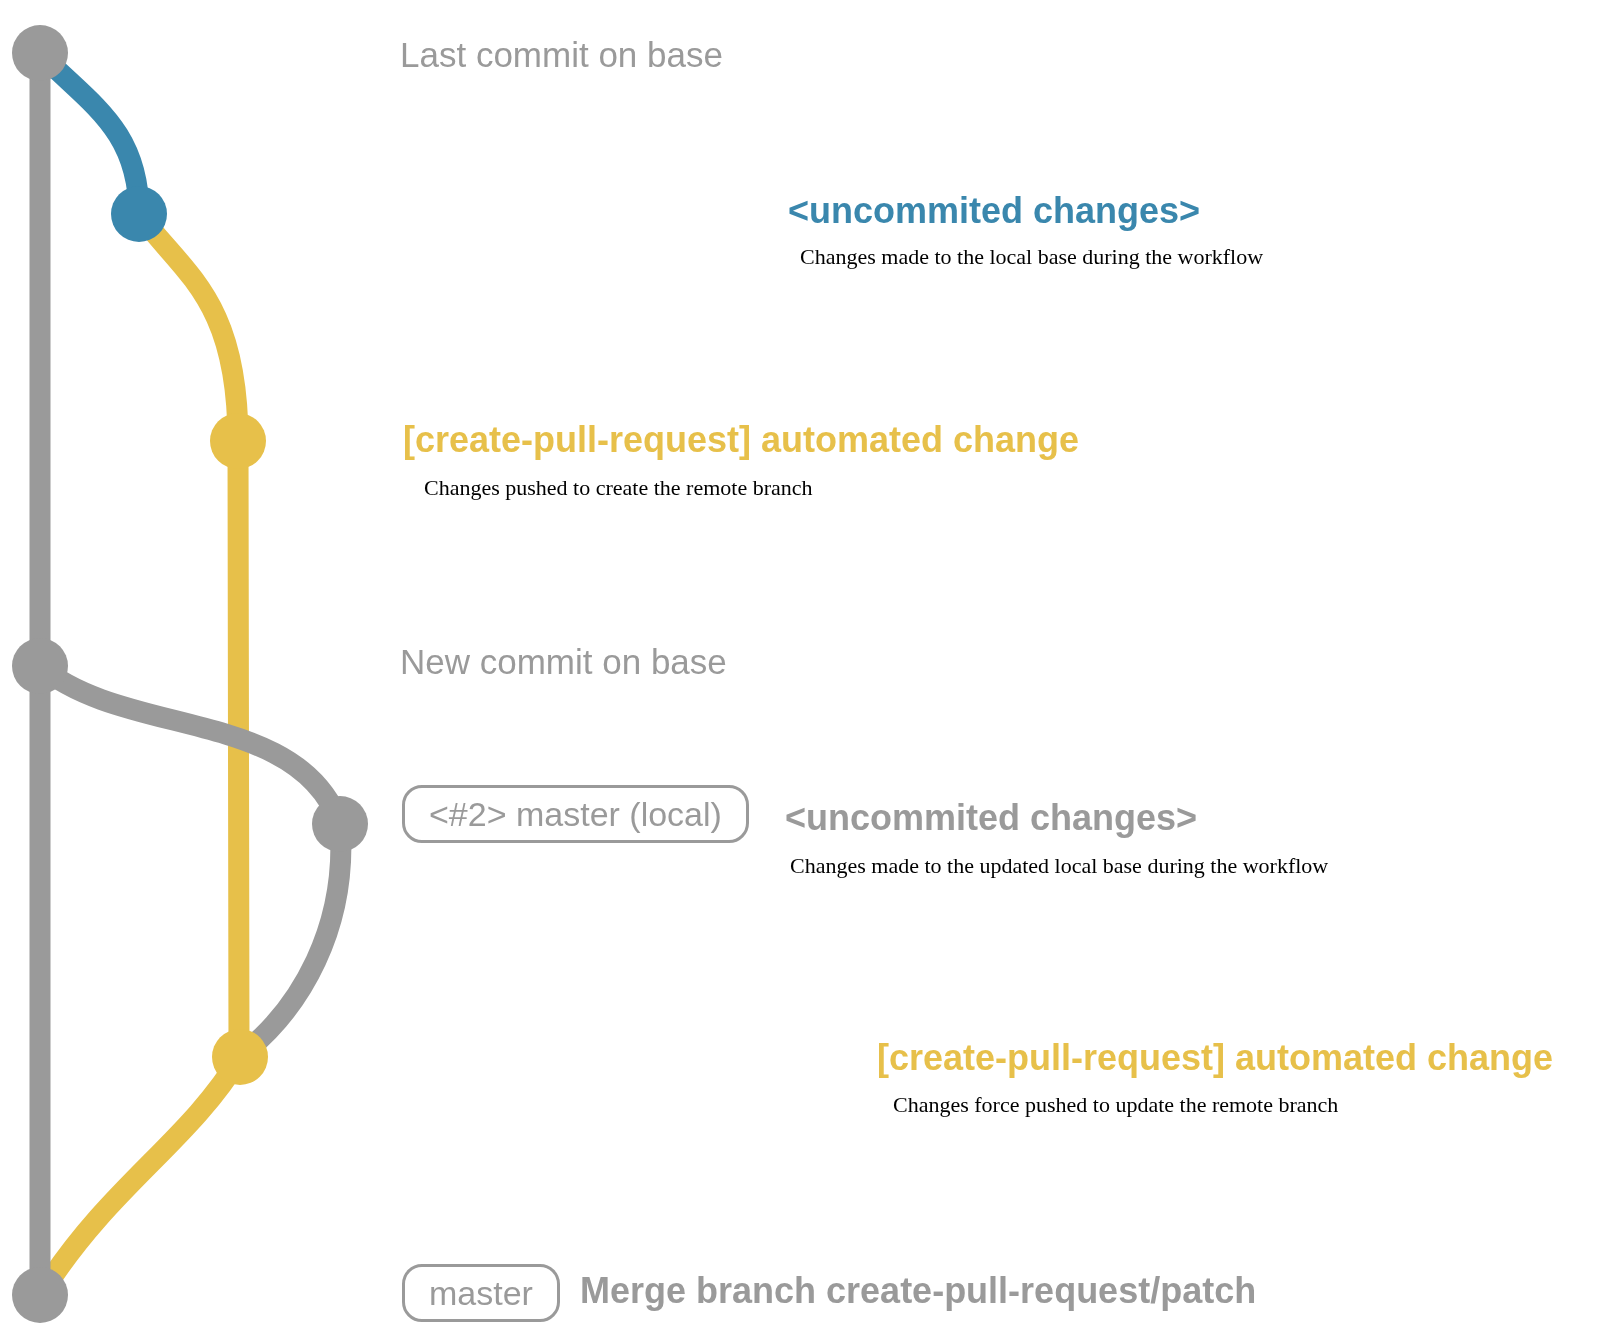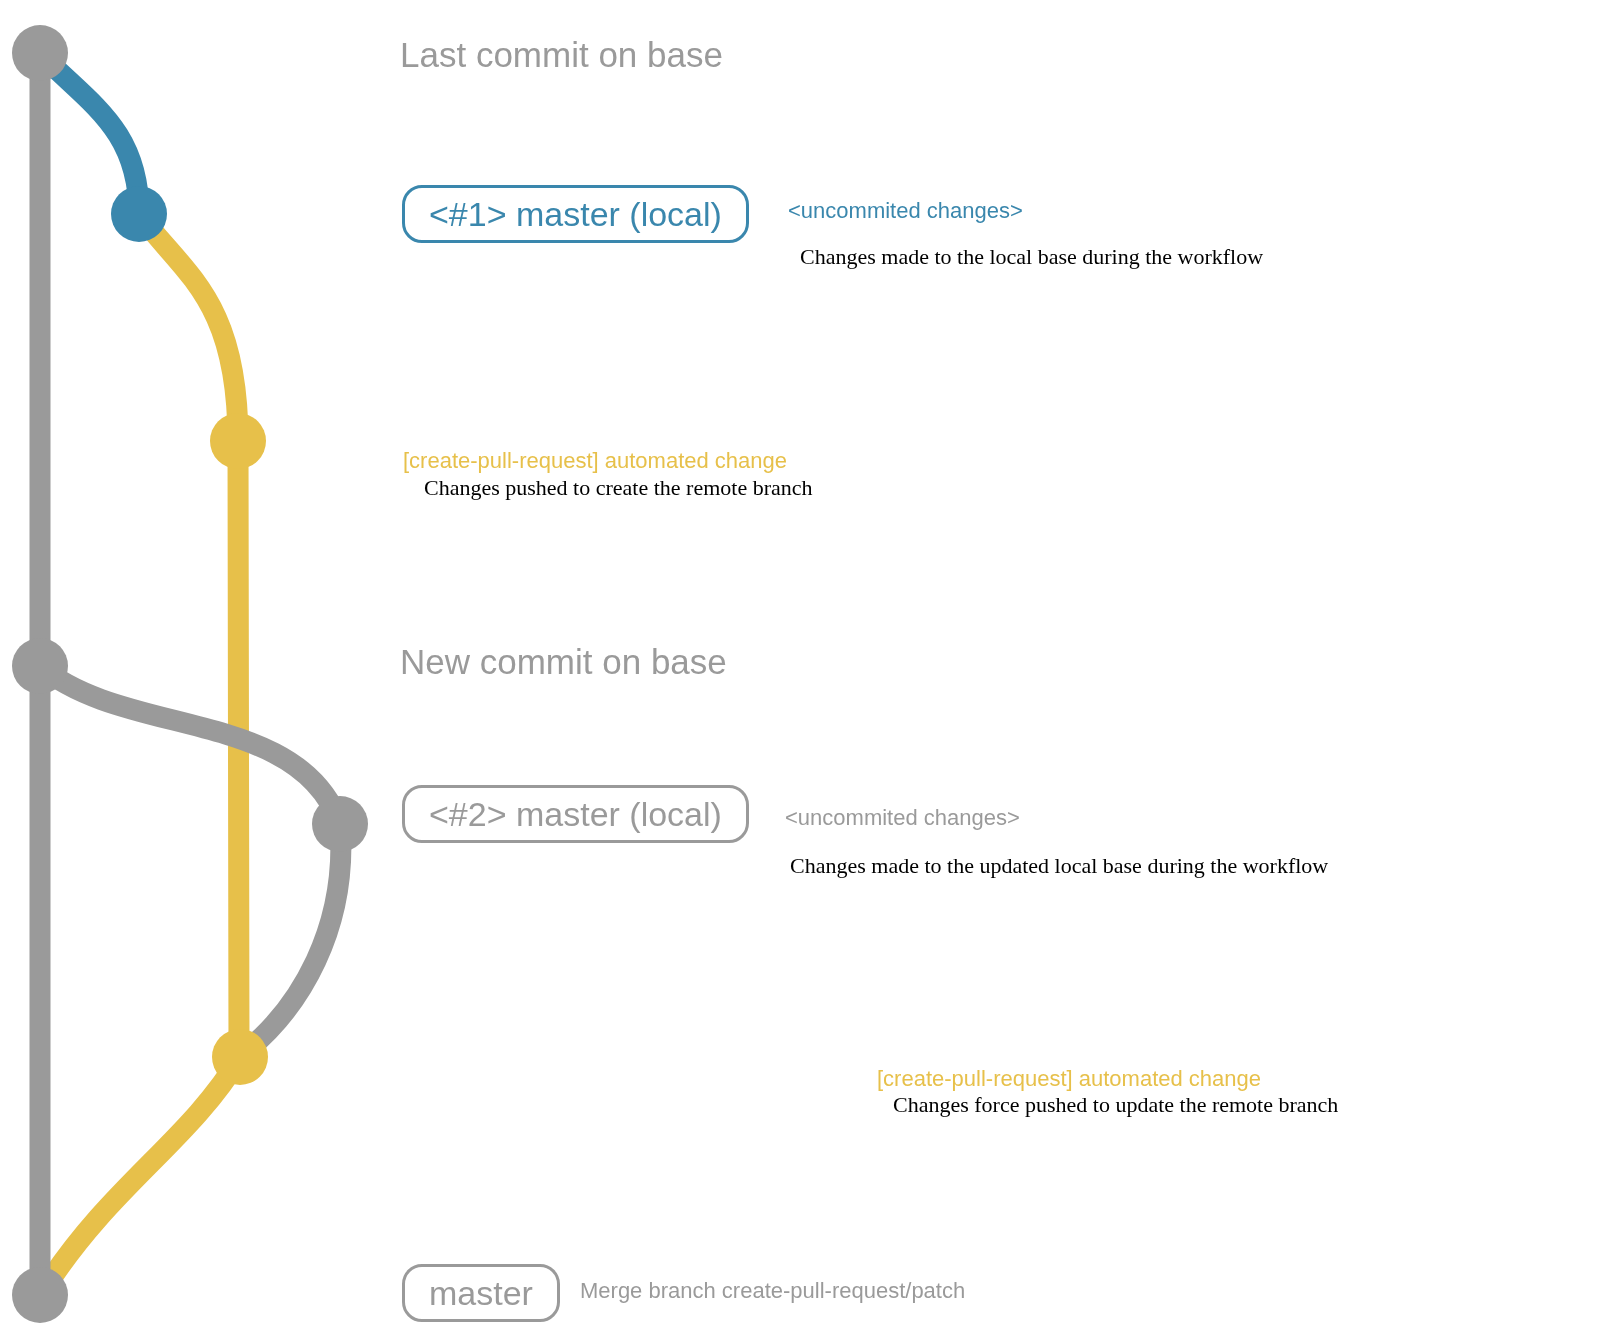--- a/index.html
+++ b/index.html
@@ -30,33 +30,34 @@
     border:3px solid;
     border-radius:20px;
     font-size:34px;
     white-space:nowrap;
     box-sizing:border-box;
     background:#fff0;
   }
   .side-label{
     position:absolute;
     transform:translateY(-50%);
-    font-size:22px;
+    font-size:36px;
     white-space:nowrap;
+    font-weight:bold;
   }
   .desc{
     position:absolute;
     transform:translateY(-50%);
     font-family:"Liberation Serif",serif;
     font-size:22px;
     color:var(--desc);
     white-space:nowrap;
   }
   .c-blue{color:var(--blue);border-color:var(--blue);}
-  .c-yellow{color:var(--yellow);border-color:var(--yellow);margin-top:21px;}
+  .c-yellow{color:var(--yellow);border-color:var(--yellow);}
   .c-gray{color:var(--gray);border-color:var(--gray);}
 
   .s-gray{stroke:var(--gray);}
   .s-blue{stroke:var(--blue);}
   .s-yellow{stroke:var(--yellow);}
   .f-gray{fill:var(--gray);}
   .f-blue{fill:var(--blue);}
   .f-yellow{fill:var(--yellow);}
   path.branch{fill:none;stroke-width:21px;}
 </style>
@@ -83,21 +84,20 @@
     <circle class="f-blue" cx="139" cy="214" r="28"></circle>
     <circle class="f-yellow" cx="238" cy="441" r="28"></circle>
     <circle class="f-gray" cx="40" cy="666" r="28"></circle>
     <circle class="f-gray" cx="340" cy="824" r="28"></circle>
     <circle class="f-yellow" cx="240" cy="1057" r="28"></circle>
     <circle class="f-gray" cx="40" cy="1295" r="28"></circle>
   </svg>
 
   <div class="row-label" style="left:400px;top:55px;">Last commit on base</div>
 
-  <div class="tag-box c-blue" style="left:402px;top:214px;">&lt;#1&gt; master (local)</div>
   <div class="side-label c-blue" style="left:788px;top:211px;">&lt;uncommited changes&gt;</div>
   <div class="desc" style="left:800px;top:257px;">Changes made to the local base during the workflow</div>
 
   <div class="side-label c-yellow" style="left:403px;top:440px;">[create-pull-request] automated change</div>
   <div class="desc" style="left:424px;top:488px;">Changes pushed to create the remote branch</div>
 
   <div class="row-label" style="left:400px;top:662px;">New commit on base</div>
 
   <div class="tag-box c-gray" style="left:402px;top:814px;text-align:right;">&lt;#2&gt; master (local)</div>
   <div class="side-label c-gray" style="left:785px;top:818px;">&lt;uncommited changes&gt;</div>

